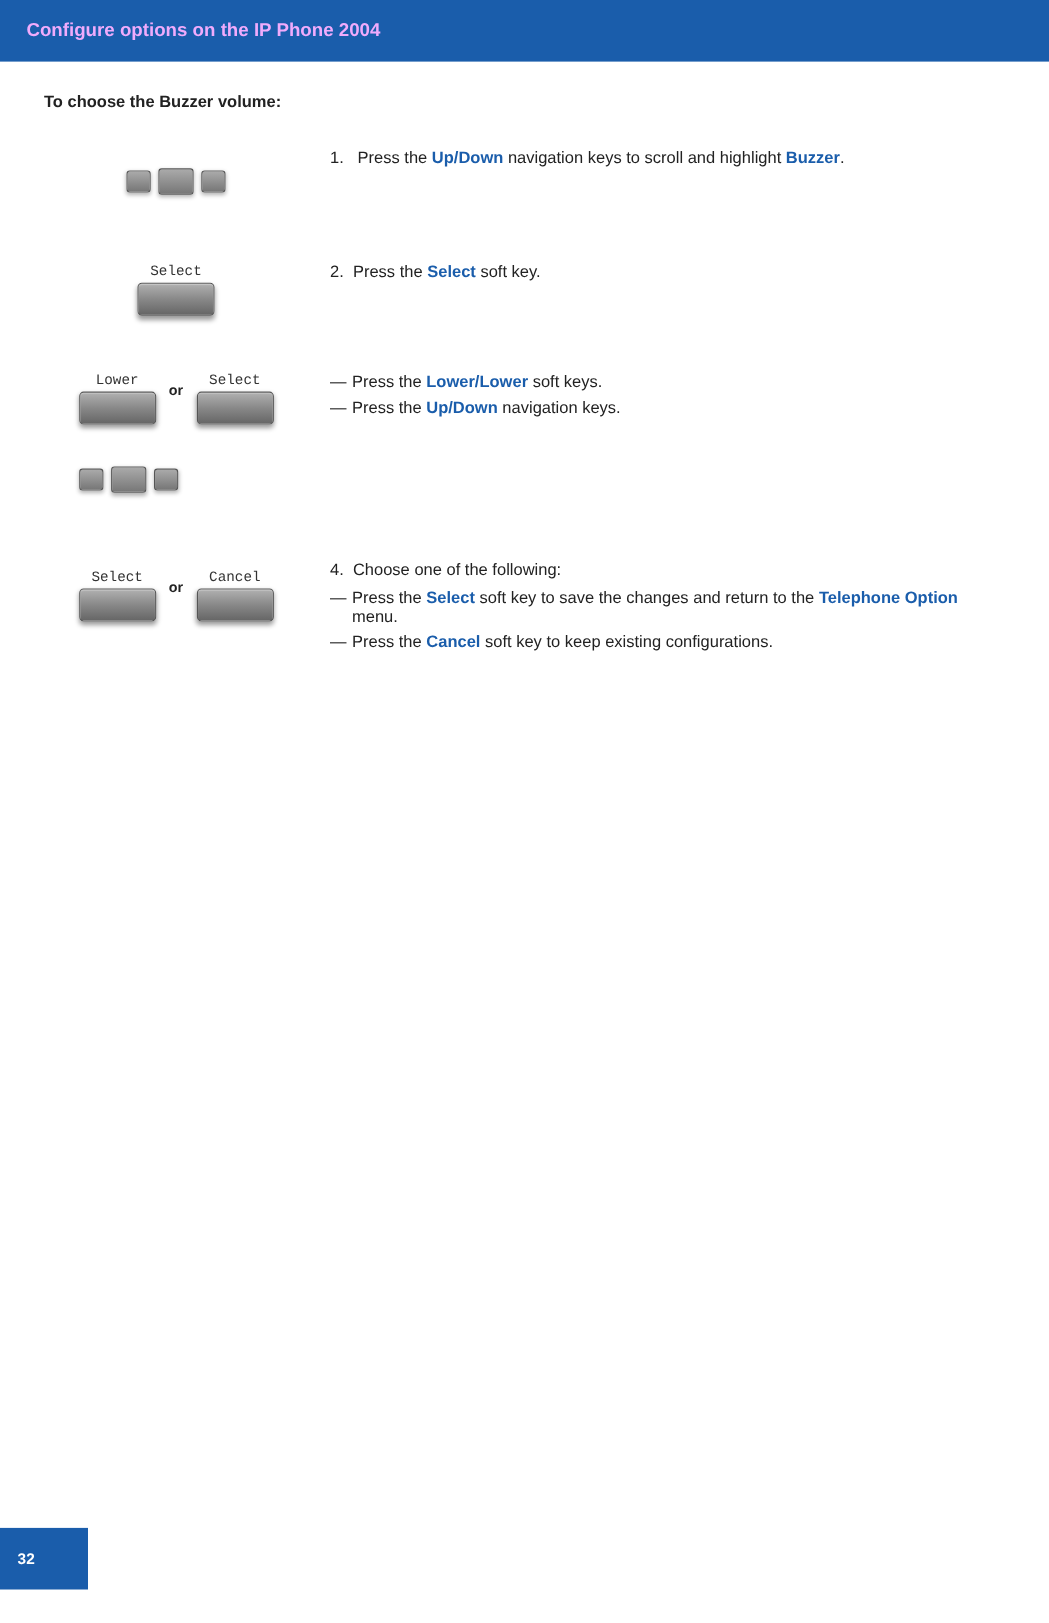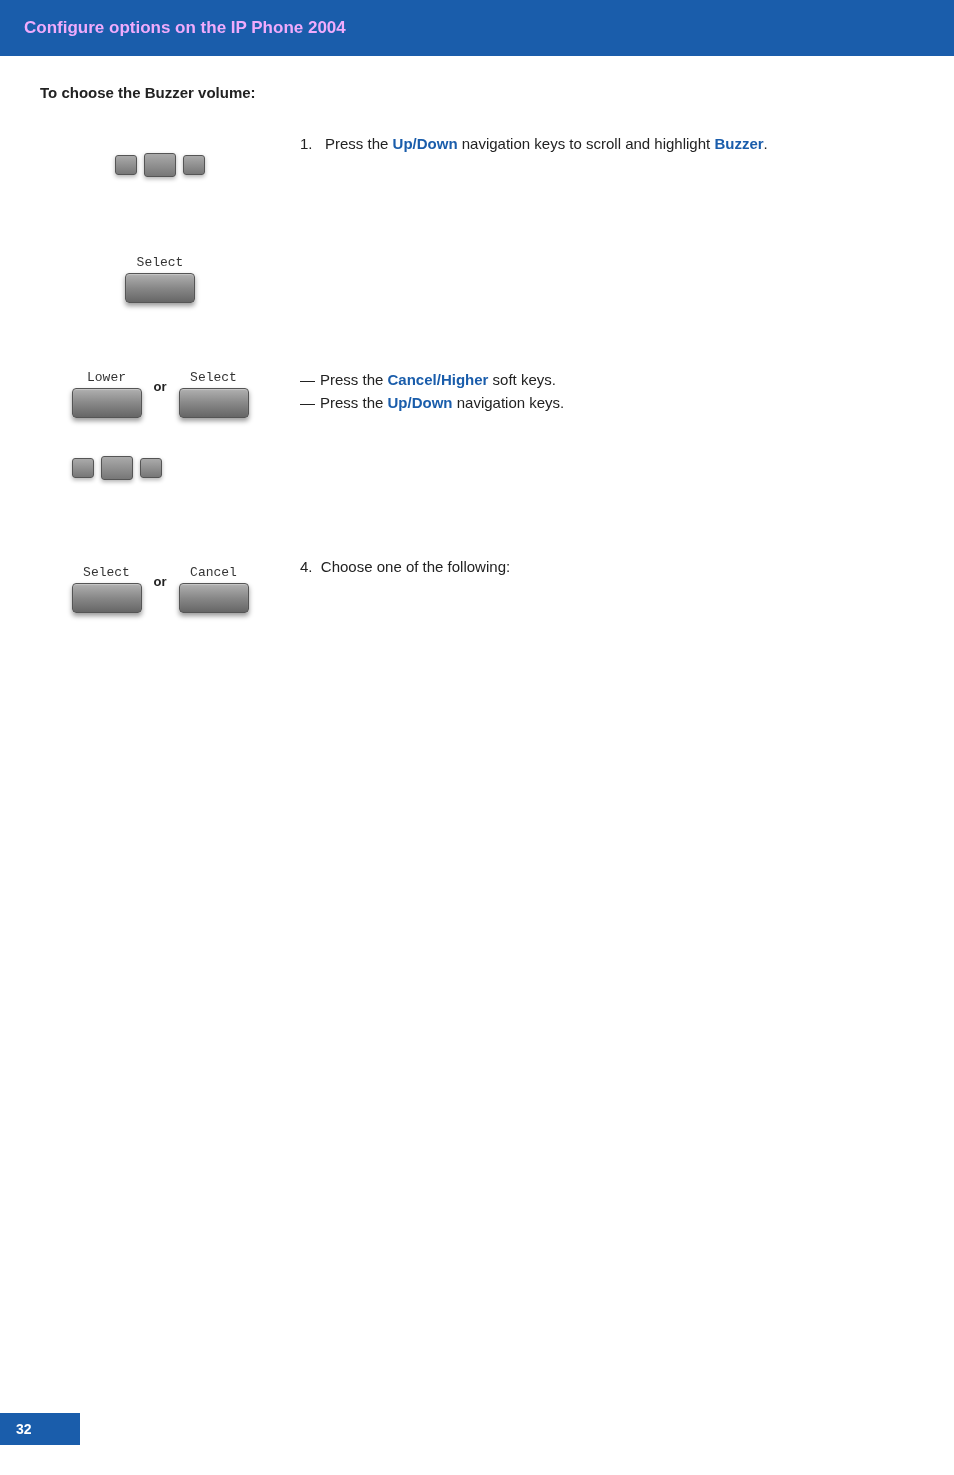--- a/index.html
+++ b/index.html
@@ -35,21 +35,21 @@
     .section-title {
       font-weight: bold;
       font-size: 15px;
       margin-bottom: 30px;
     }
 
     
     .steps {
       display: flex;
       flex-direction: column;
-      gap: 16px;
+      gap: 0;
     }
 
     .step-row {
       display: flex;
       align-items: flex-start;
       margin-bottom: 40px;
     }
 
     .step-visual {
       width: 240px;
@@ -130,21 +130,21 @@
     
     .page-footer {
       position: absolute;
       bottom: 30px;
       left: 0;
       width: 80px;
       background: #1a5dab;
       color: white;
       font-weight: bold;
       font-size: 14px;
-      padding: 8px 16px;
+      padding: 20px 16px;
     }
 
     
     .nav-composite {
       position: relative;
       width: 90px;
       height: 60px;
     }
 
     .nav-center {
@@ -216,20 +216,23 @@
       </div>
     </div>
 
     <div class="step-row">
       <div class="step-visual">
         <div class="soft-key">
           <span class="soft-key-label">Select</span>
           <div class="soft-key-btn"></div>
         </div>
       </div>
+      <div class="step-text">
+        <span>2.&nbsp;&nbsp;Press the </span><span class="highlight-blue">Select</span><span> soft key.</span>
+      </div>
     </div>
 
     <div class="step-row">
       <div class="step-visual">
         <div class="step-visual-inner">
 
           <div class="two-btns">
             <div class="soft-key">
               <span class="soft-key-label">Lower</span>
               <div class="soft-key-btn"></div>
@@ -243,21 +246,21 @@
 
           <div class="nav-composite">
             <div class="nav-arrow nav-arrow-left"></div>
             <div class="nav-center"></div>
             <div class="nav-arrow nav-arrow-right"></div>
           </div>
         </div>
       </div>
       <div class="step-text">
         <ul class="sub-list">
-          <li>Press the <span class="highlight-blue">Cancel/Higher</span> soft keys.</li>
+          <li>Press the <span class="highlight-blue">Lower/Lower</span> soft keys.</li>
           <li>Press the <span class="highlight-blue">Up/Down</span> navigation keys.</li>
         </ul>
       </div>
     </div>
 
     <div class="step-row">
       <div class="step-visual">
         <div class="two-btns">
           <div class="soft-key">
             <span class="soft-key-label">Select</span>
@@ -265,20 +268,24 @@
           </div>
           <span class="or-label">or</span>
           <div class="soft-key">
             <span class="soft-key-label">Cancel</span>
             <div class="soft-key-btn"></div>
           </div>
         </div>
       </div>
       <div class="step-text">
         <span>4.&nbsp;&nbsp;Choose one of the following:</span>
+        <ul class="sub-list">
+          <li>Press the <span class="highlight-blue">Select</span> soft key to save the changes and return to the <span class="highlight-blue">Telephone Option</span> menu.</li>
+          <li>Press the <span class="highlight-blue">Cancel</span> soft key to keep existing configurations.</li>
+        </ul>
       </div>
     </div>
 
   </div>
 </div>
 
 <div class="page-footer">
   <span>32</span>
 </div>
 

